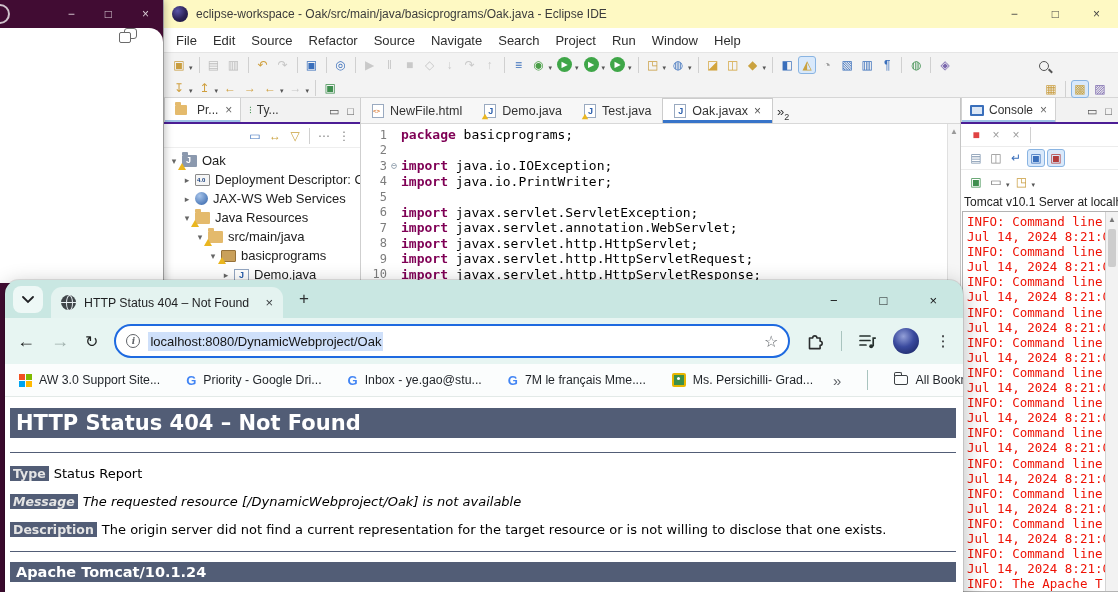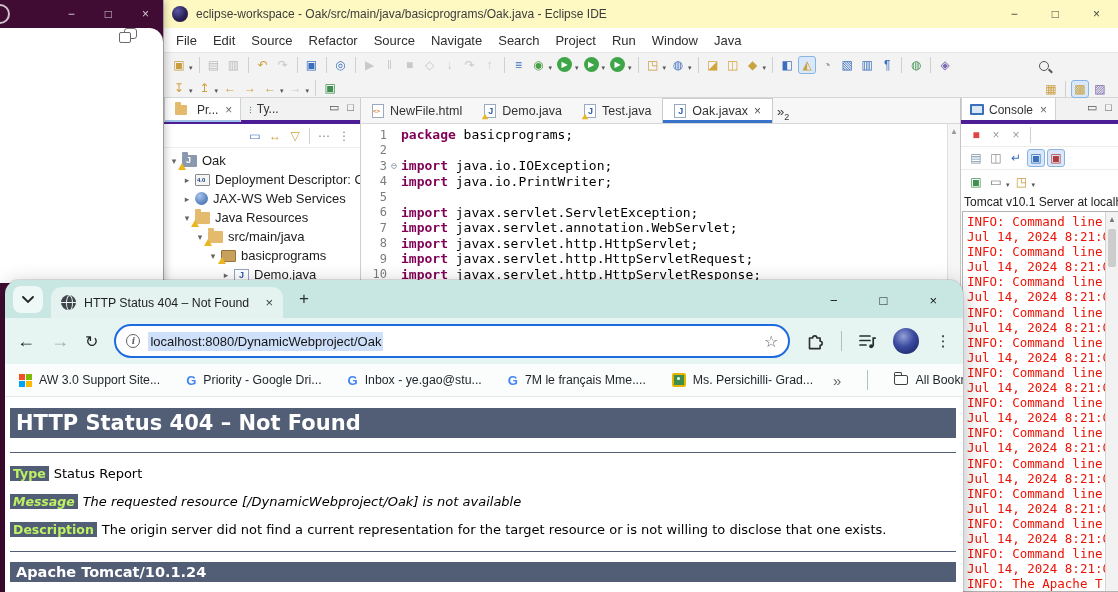--- a/index.html
+++ b/index.html
@@ -34,21 +34,21 @@
   .sep{width:1px;height:16px;background:#d0d0d0;margin:0 4px;flex:none}
   .tb-right1{position:absolute;right:64px;top:2px}
   .tb-right2{position:absolute;right:8px;top:24px;display:flex;align-items:center}
   .ic-search{width:16px;height:16px;position:relative}
   .ic-search::before{content:"";position:absolute;left:2px;top:2px;width:8px;height:8px;border:1.7px solid #555;border-radius:50%}
   .ic-search::after{content:"";position:absolute;left:11px;top:11px;width:5px;height:1.8px;background:#555;transform:rotate(45deg)}
 
   .e-body{display:flex;height:494px}
 
   
-  .vtabs{height:26px;display:flex;align-items:center;background:#f2f2f2;border-bottom:4px solid #4c1d95;font-size:12px;color:#333}
+  .vtabs{height:26px;display:flex;align-items:flex-end;background:#f2f2f2;border-bottom:2px solid #4c1d95;font-size:12px;color:#333}
   .vtab{display:flex;align-items:center;gap:5px;padding:0 8px;height:25px}
   .vtab.active{background:#fff;border:1px solid #d2d2d2;border-bottom:none;box-shadow:inset 0 -2px 0 #9ec1e6}
   .vtab .x{color:#666;font-size:12px;margin-left:2px}
   .v-minmax{margin-left:auto;display:flex;gap:8px;padding:0 6px 4px 0;color:#555;font-size:11px}
 
   
   .explorer{width:197px;border-right:1px solid #cfcfcf;display:flex;flex-direction:column;background:#fff}
   .exp-tb{height:24px;display:flex;align-items:center;justify-content:flex-end;padding-right:6px;background:#fff;border-bottom:1px solid #eee}
   .tree{padding-top:3px;font-size:13px;color:#1c1c1c;overflow:hidden}
   .trow{height:19px;display:flex;align-items:center;white-space:nowrap}
@@ -139,21 +139,21 @@
   .cls-ico::after{content:"";position:absolute;left:5.5px;top:4px;width:3px;height:3px;border-radius:50%;background:#fff}
   .bm-more{color:#5f6368;font-size:15px;margin-left:-6px}
   .fold-ico{width:14px;height:10px;border:1.6px solid #3b4043;border-radius:2px;position:relative;flex:none}
   .fold-ico::before{content:"";position:absolute;top:-4px;left:-1px;width:6px;height:3px;border:1.6px solid #3b4043;border-bottom:none;border-radius:2px 2px 0 0}
 
   
   .page{flex:1;background:#fff;padding:9px 6px 0 4px;font-family:"DejaVu Sans",sans-serif;color:#000;overflow:hidden}
   .p-h1{background:#525D76;color:#fff;font-size:21px;font-weight:bold;padding:3px 6px;margin:2px 1px 0 1px}
   .p-hr{height:1px;background:#525D76;border:none;margin:14px 1px 0 1px}
   .p-row{margin:13px 1px 0 1px;font-size:13px}
-  .p-label{background:#525D76;color:#bef264;font-weight:bold;font-size:12.5px;padding:0 3px;margin-right:5px}
+  .p-label{background:#525D76;color:#e5e5e5;font-weight:bold;font-size:12.5px;padding:0 3px;margin-right:5px}
   .p-h2{background:#525D76;color:#fff;font-size:14.5px;font-weight:bold;padding:2px 6px;margin:10px 1px 0 1px}
 </style>
 </head>
 <body>
 
 <div class="stage">
 
   <div class="eclipse">
     <div class="e-title">
       <span class="e-logo"></span>
@@ -168,21 +168,21 @@
         <span>File</span>
         <span>Edit</span>
         <span>Source</span>
         <span>Refactor</span>
         <span>Source</span>
         <span>Navigate</span>
         <span>Search</span>
         <span>Project</span>
         <span>Run</span>
         <span>Window</span>
-        <span>Java</span>
+        <span>Help</span>
       </div>
     <div class="e-tools">
       <div class="t-row" id="tb1">
           <span class="ico" style="color: rgb(201, 157, 63);">▣</span>
           <span class="caret">▾</span>
           <div class="sep"></div>
           <span class="ico" style="color: rgb(188, 188, 188);">▤</span>
           <span class="ico" style="color: rgb(188, 188, 188);">▥</span>
           <div class="sep"></div>
           <span class="ico" style="color: rgb(207, 159, 61);">↶</span>

